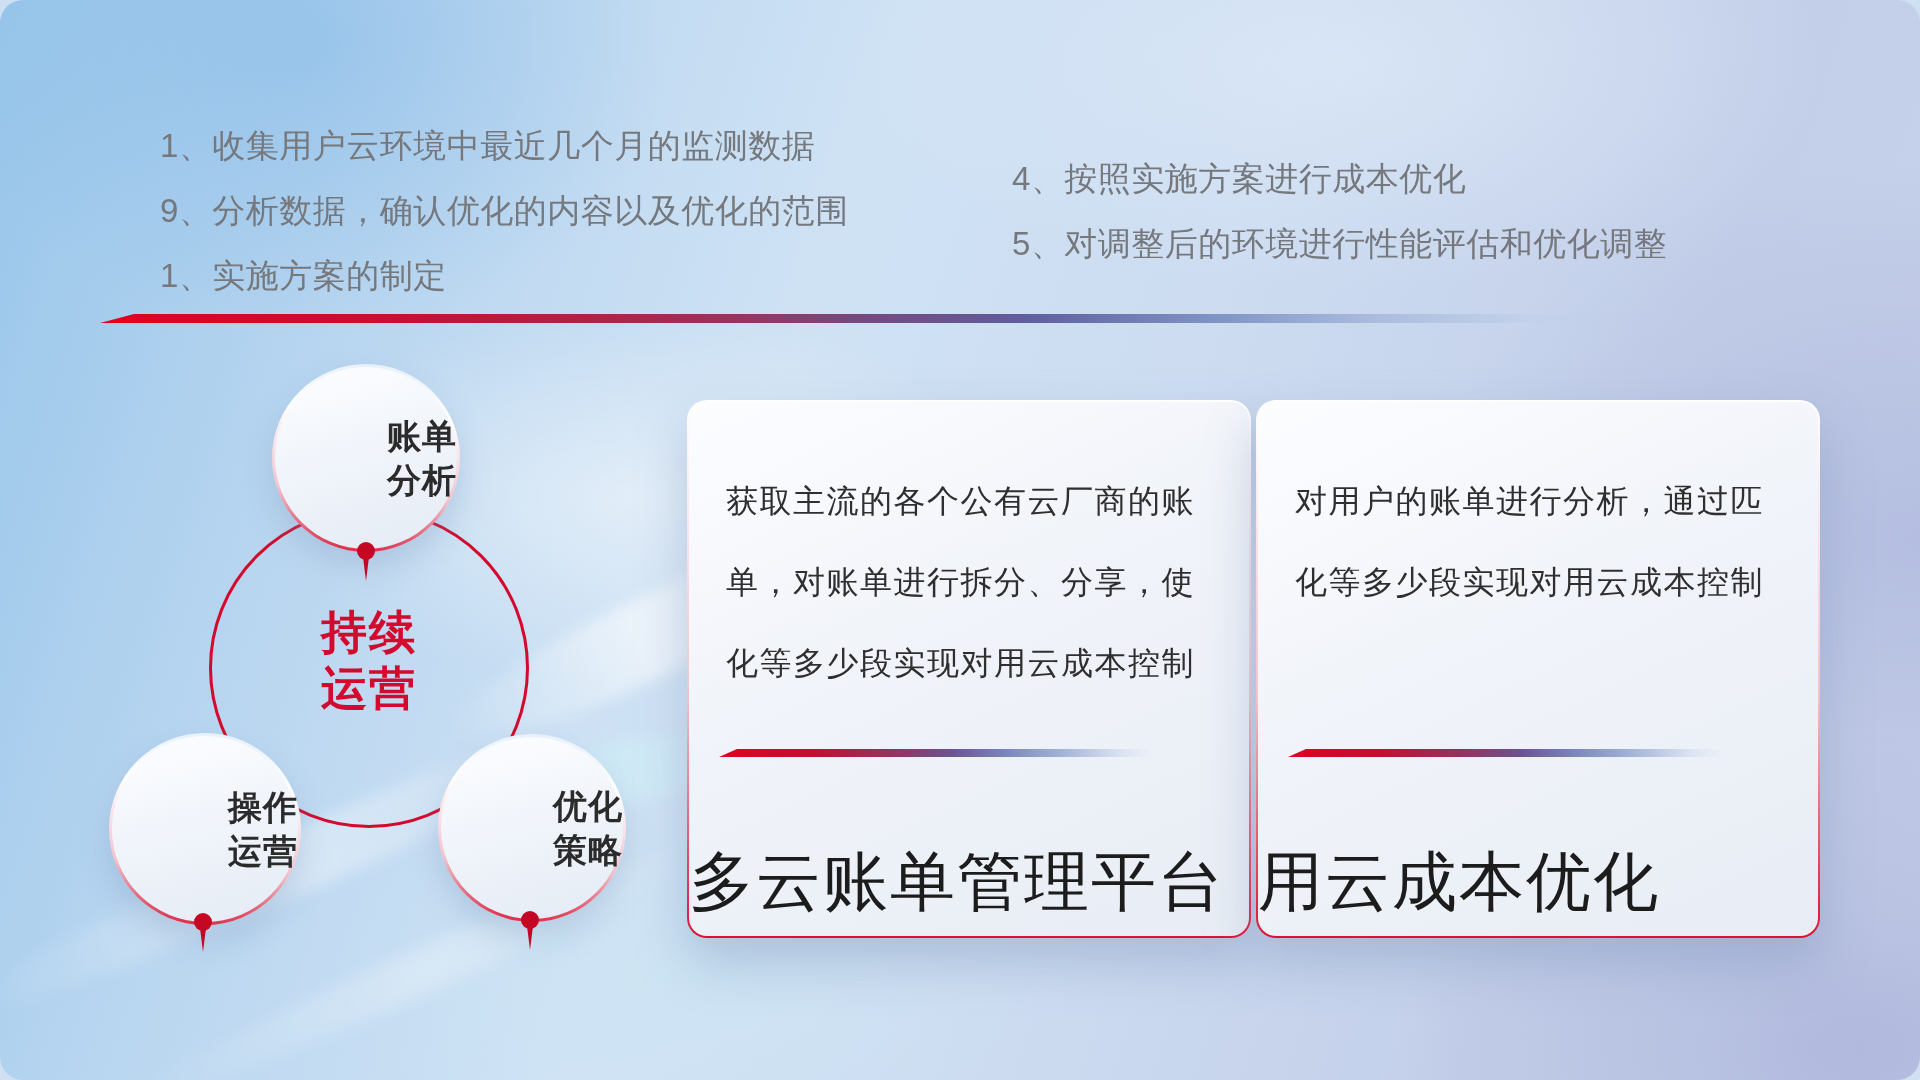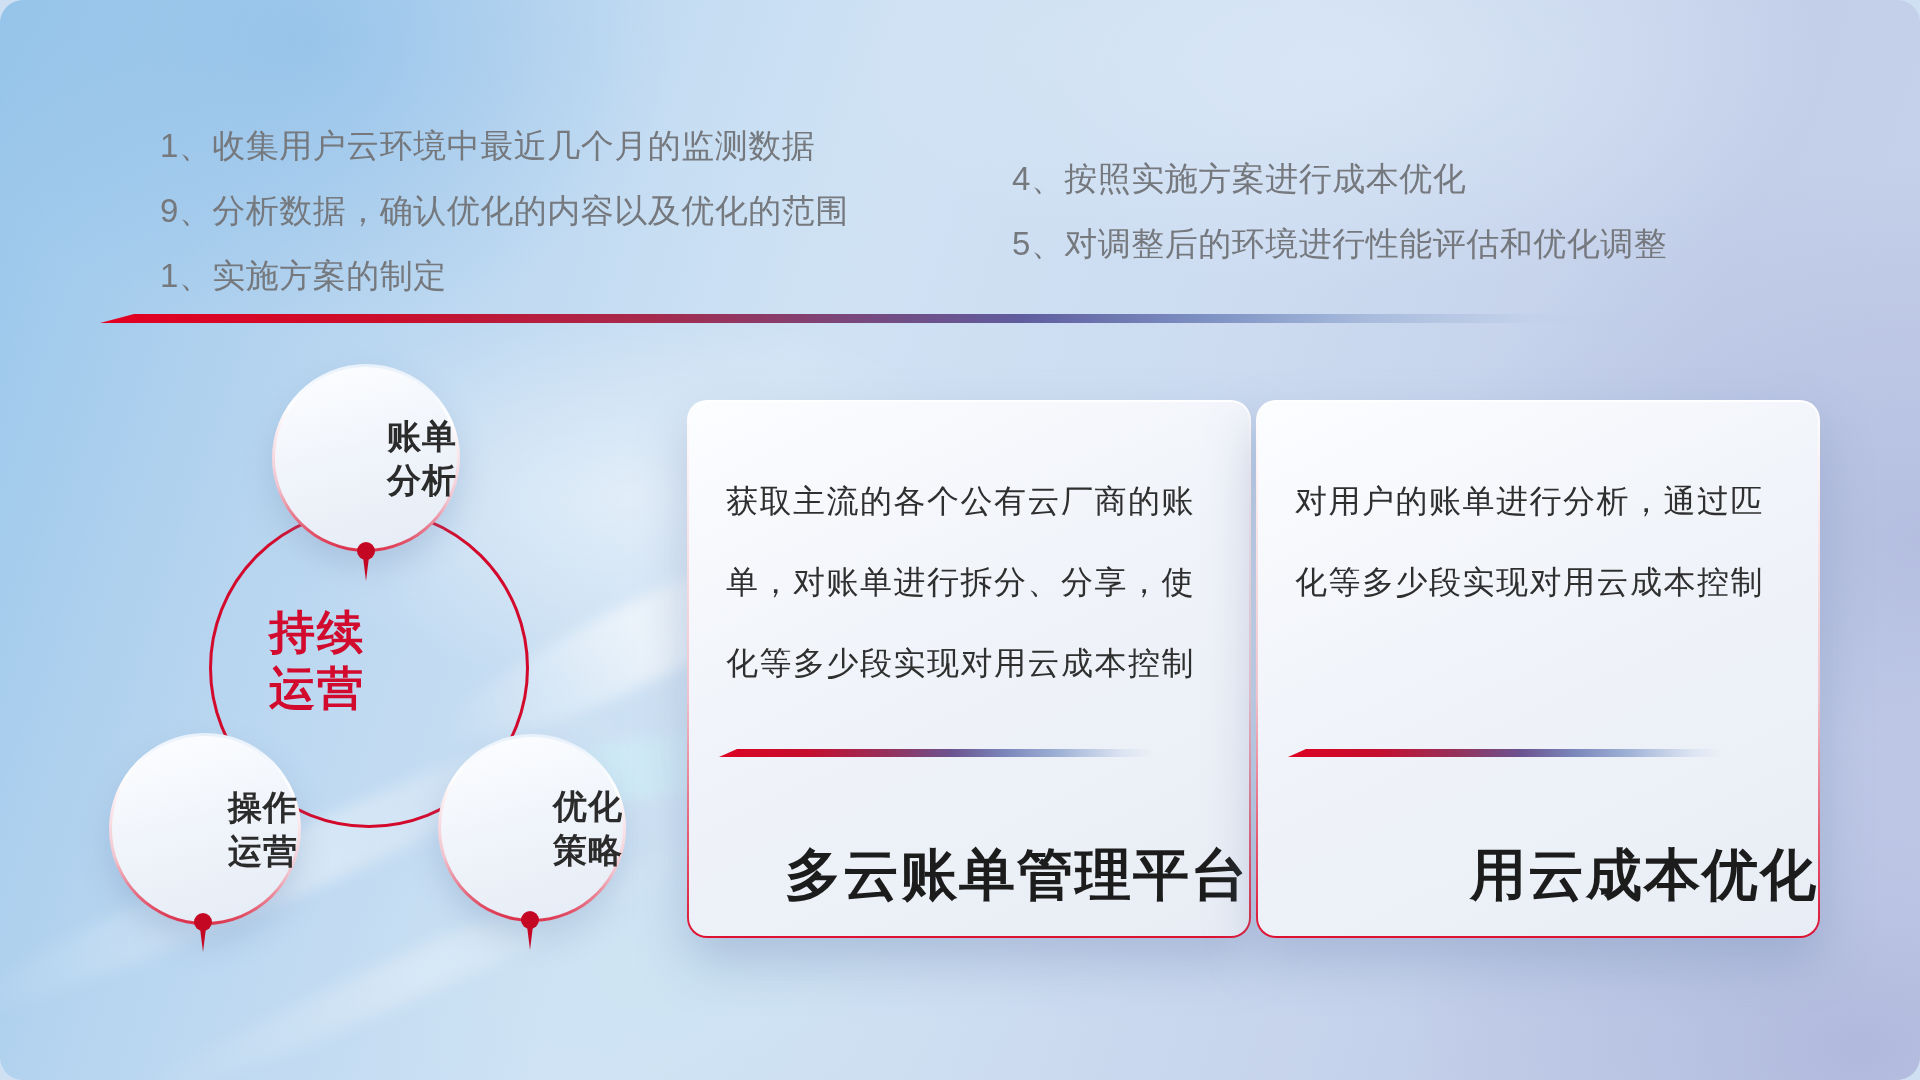--- a/index.html
+++ b/index.html
@@ -60,21 +60,21 @@
     box-shadow:0 16px 30px rgba(120,145,185,.3);
     display:flex;align-items:center;justify-content:flex-end;
     text-align:center;font-weight:bold;font-size:34px;line-height:1.3;color:#2b2b2b;
     white-space:pre-line;letter-spacing:1px;
   }
   .node-top{left:272px;top:364px;width:188px;height:188px;}
   .node-bl{left:109px;top:733px;width:192px;height:192px;}
   .node-br{left:438px;top:734px;width:188px;height:188px;}
   .center-label{
     position:absolute;left:269px;top:604px;width:200px;
-    text-align:left;font-size:46px;font-weight:bold;color:#d20a2e;
+    text-align:center;font-size:46px;font-weight:bold;color:#d20a2e;
     line-height:1.22;white-space:pre-line;letter-spacing:2px;
   }
   .pin{position:absolute;width:18px;}
   .pin .dot{width:18px;height:18px;border-radius:50%;background:#c40824;}
   .pin .needle{width:0;height:0;margin:-3px auto 0;
     border-left:3px solid transparent;border-right:3px solid transparent;border-top:24px solid #c40824;}
   .pin-top{left:357px;top:542px;}
   .pin-bl{left:194px;top:913px;}
   .pin-br{left:521px;top:911px;}
 
@@ -90,22 +90,22 @@
   .card-1{left:687px;}
   .card-2{left:1256px;}
   .card-body{position:absolute;top:59px;left:37px;right:28px;font-family:Liberation Serif, serif;}
   .card-line{height:81px;line-height:81px;font-size:32px;letter-spacing:1.5px;color:#2f2f2f;white-space:nowrap;}
   .card-divider{
     position:absolute;left:30px;top:347px;width:448px;height:8px;
     clip-path:polygon(0 100%,18px 0,100% 0,100% 100%);
     background:linear-gradient(90deg,#dd0323 0%,#c50e2e 20%,#94325c 38%,#6b5391 52%,#7b87bb 64%,#9fb2d6 76%,rgba(190,205,232,.35) 90%,rgba(190,205,232,0) 97%);
   }
   .card-title{
-    position:absolute;top:436px;left:0;width:100%;text-align:right;
-    font-size:56px;font-weight:bold;color:#1c1c1c;letter-spacing:2px;
+    position:absolute;top:436px;left:0;width:100%;text-align:left;
+    font-size:65px;font-weight:normal;color:#1c1c1c;letter-spacing:2px;
   }
 </style>
 </head>
 <body>
 
 <div class="slide">
 
   <div class="streak s1"></div>
   <div class="streak s2"></div>
   <div class="streak s3"></div>

